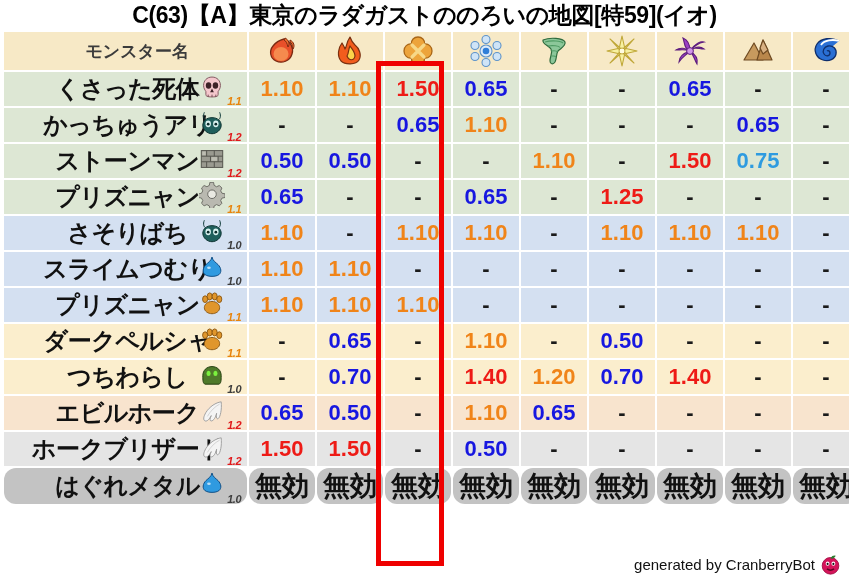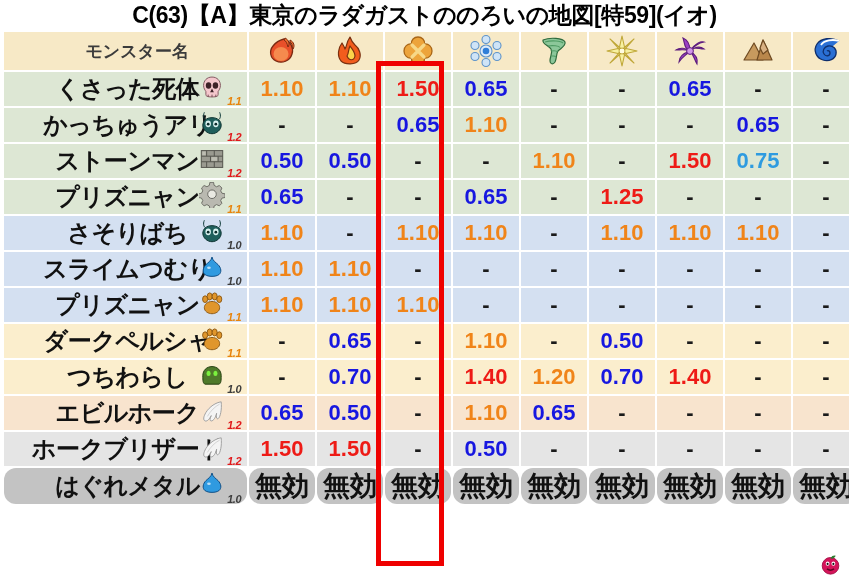--- a/index.html
+++ b/index.html
@@ -502,20 +502,21 @@
           <td class="val"><span class="c-muko">無効</span></td>
           <td class="val"><span class="c-muko">無効</span></td>
           <td class="val"><span class="c-muko">無効</span></td>
         </tr>
       </tbody>
   </table>
   <div id="redbox" style="border-color: rgb(239, 0, 0);"></div>
 </div>
 
 <div id="footer">
+  <span>generated by CranberryBot</span>
   <svg class="berry" viewBox="0 0 24 24">
     <circle cx="12" cy="13.5" r="9.5" fill="#d4145a"></circle>
     <circle cx="12" cy="13.5" r="9.5" fill="none" stroke="#a00c42" stroke-width="1"></circle>
     <ellipse cx="8.7" cy="11" rx="2.2" ry="2.4" fill="#ffffff"></ellipse>
     <ellipse cx="15.3" cy="11" rx="2.2" ry="2.4" fill="#ffffff"></ellipse>
     <circle cx="8.7" cy="11.3" r="1.2" fill="#111"></circle>
     <circle cx="15.3" cy="11.3" r="1.2" fill="#111"></circle>
     <path d="M8 17 q4 3 8 0" stroke="#5c0522" stroke-width="1.6" fill="none"></path>
     <path d="M12 4.5 q2.5 -3.5 6 -2.5 q-1.5 3.5 -5.5 3.5z" fill="#2f7d32"></path>
   </svg>

